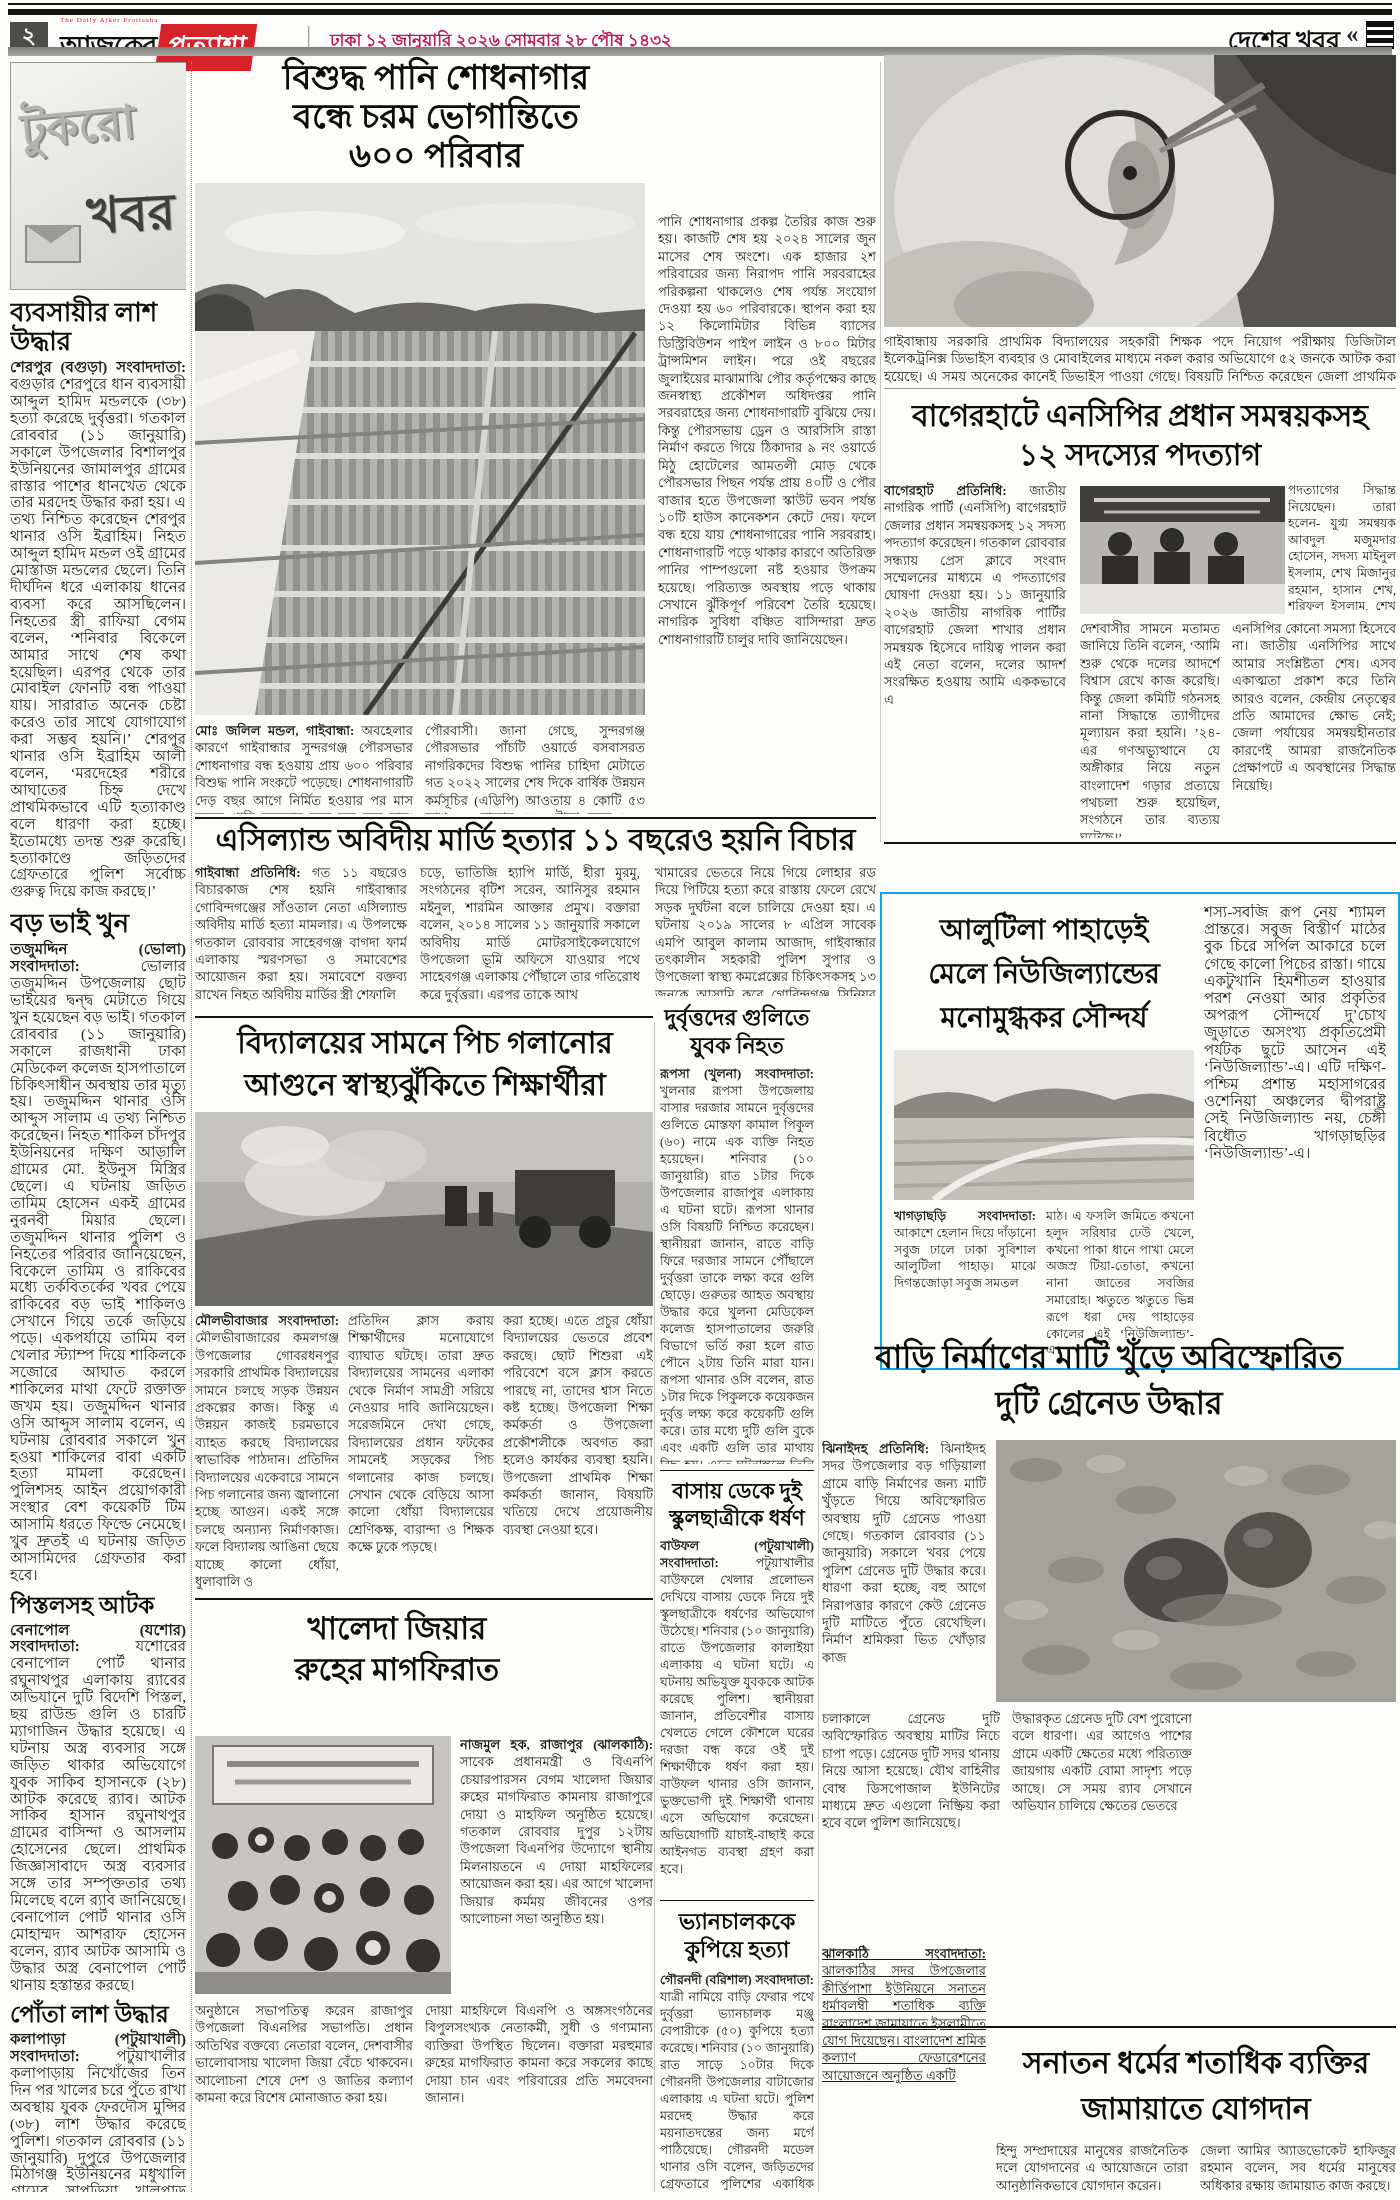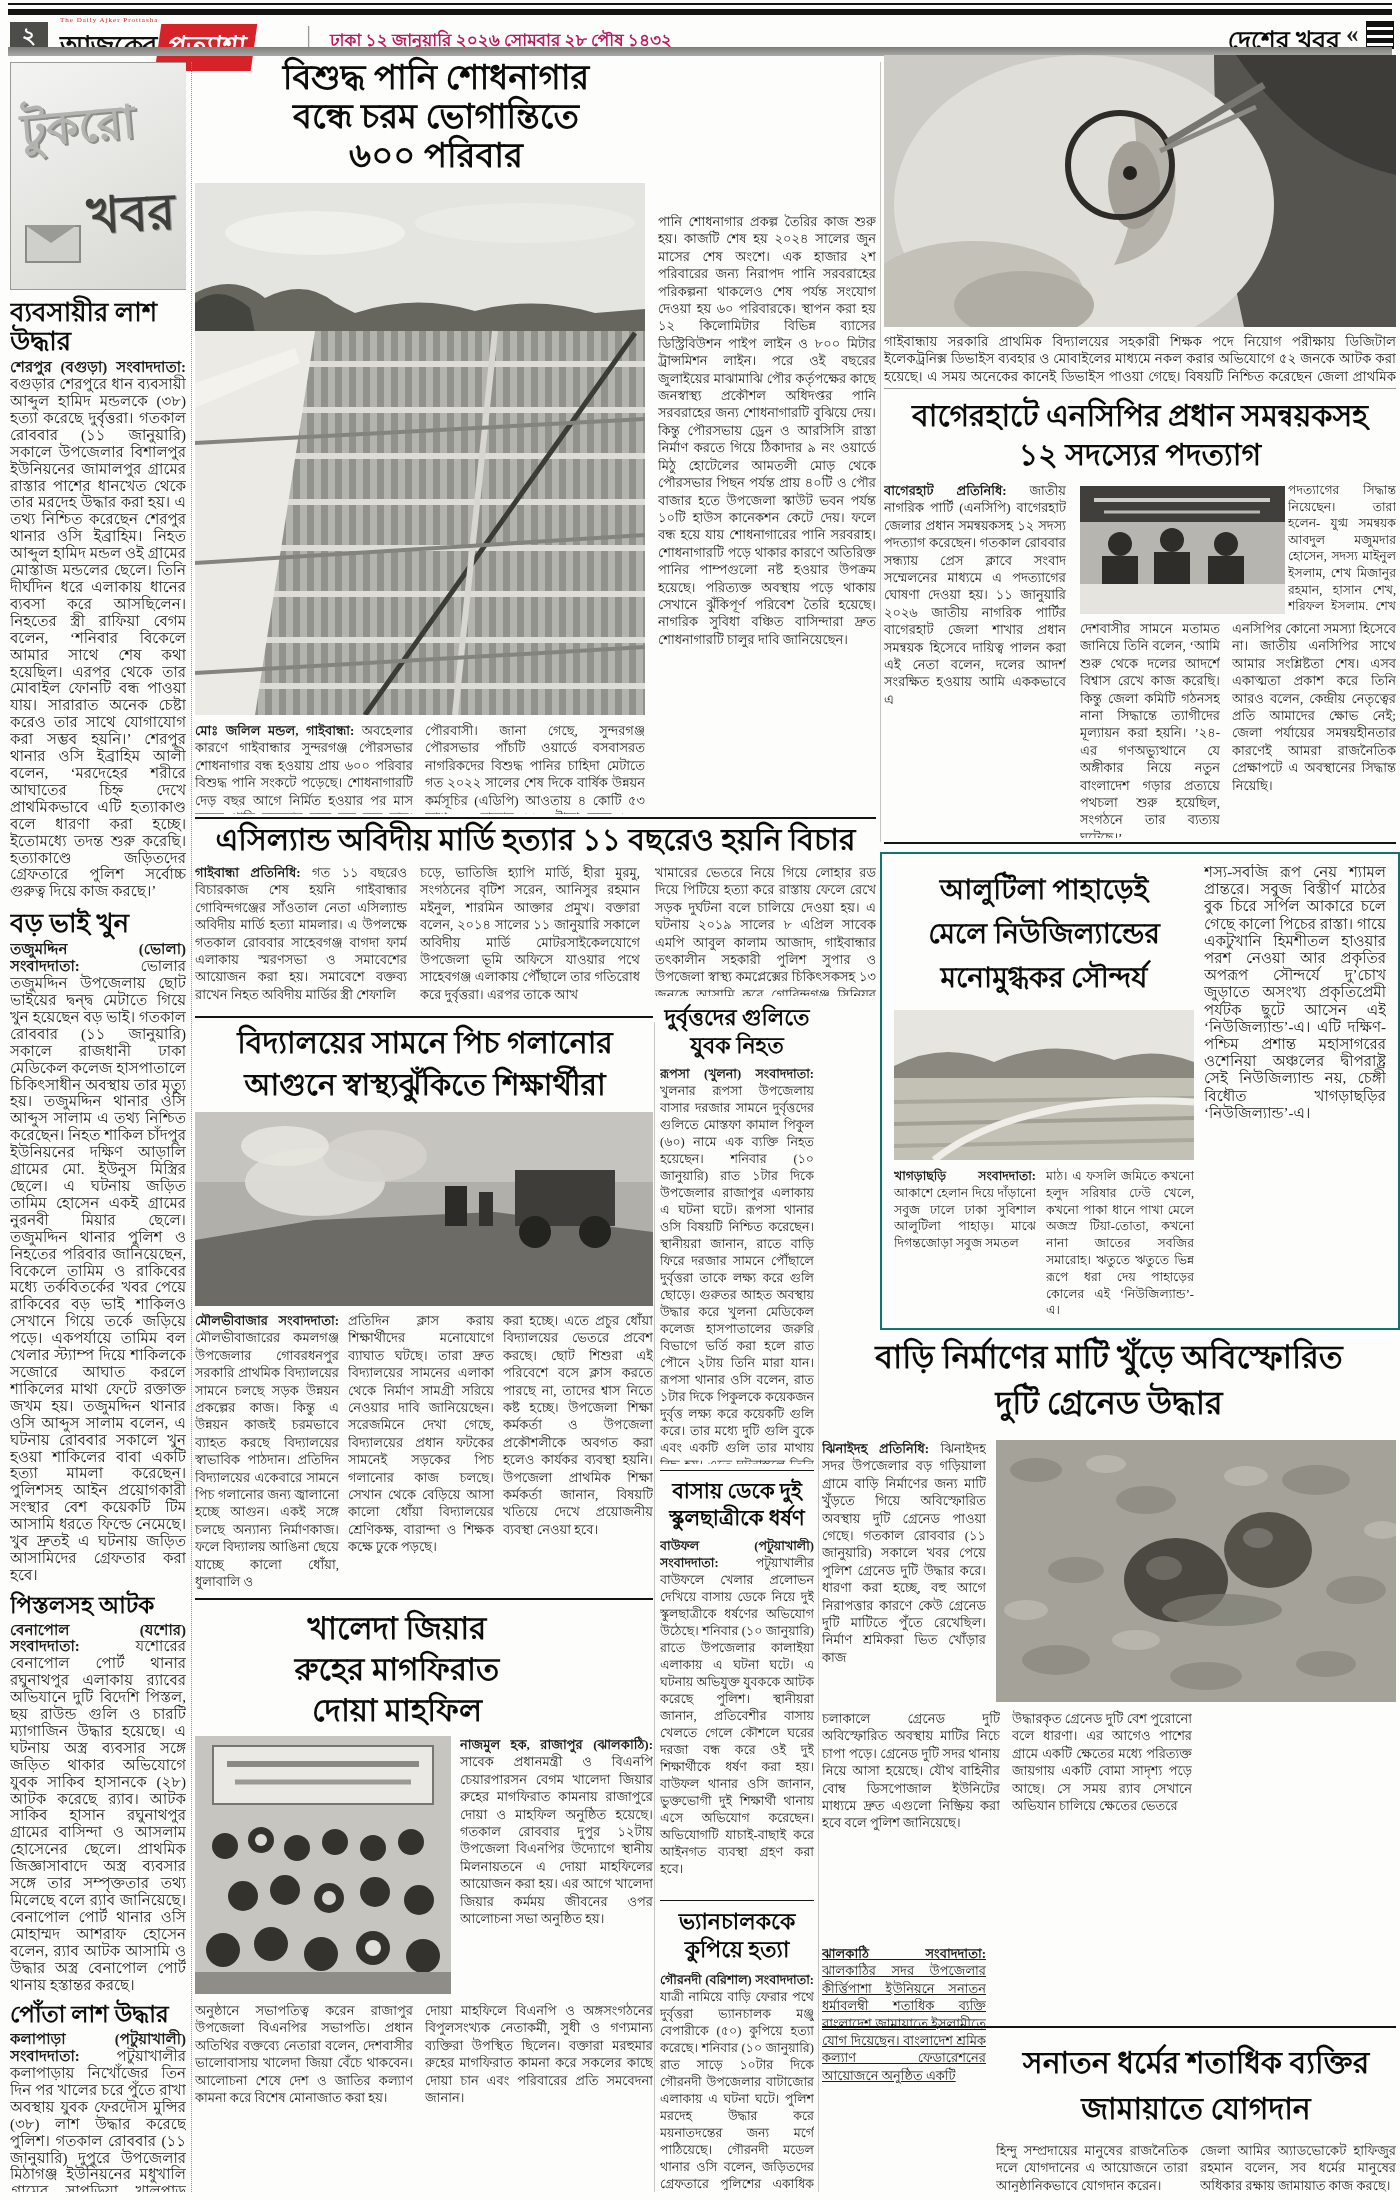--- a/index.html
+++ b/index.html
@@ -179,21 +179,20 @@
   </div>
   <div class="abs bodytxt" style="left:503px;top:1312px;width:150px;height:282px;">
     <span>করা হচ্ছে। এতে প্রচুর ধোঁয়া বিদ্যালয়ের ভেতরে প্রবেশ করছে। ছোট শিশুরা এই পরিবেশে বসে ক্লাস করতে পারছে না, তাদের শ্বাস নিতে কষ্ট হচ্ছে। উপজেলা শিক্ষা কর্মকর্তা ও উপজেলা প্রকৌশলীকে অবগত করা হলেও কার্যকর ব্যবস্থা হয়নি। উপজেলা প্রাথমিক শিক্ষা কর্মকর্তা জানান, বিষয়টি খতিয়ে দেখে প্রয়োজনীয় ব্যবস্থা নেওয়া হবে।</span>
   </div>
 
   <div class="abs rule" style="left:195px;top:1598px;width:458px;height:2px;"></div>
 
   <div class="abs headline" style="left:222px;top:1608px;width:350px;font-size:31px;line-height:41px;">
     <div>খালেদা জিয়ার</div>
     <div>রুহের মাগফিরাত</div>
-    <div>দোয়া মাহফিল</div>
   </div>
   <div class="abs ph" style="left:195px;top:1736px;width:256px;height:258px;">
     <svg viewBox="0 0 256 258" preserveAspectRatio="none">
       <rect width="256" height="258" fill="#c7c5c0"></rect>
       <rect x="18" y="10" width="220" height="58" fill="#ebe9e3" stroke="#77756f" stroke-width="2"></rect>
       <line x1="32" y1="28" x2="224" y2="28" stroke="#8b8983" stroke-width="6"></line>
       <line x1="40" y1="46" x2="216" y2="46" stroke="#9b9993" stroke-width="5"></line>
       <g fill="#34322d">
         <circle cx="30" cy="110" r="13"></circle>
           <circle cx="66" cy="104" r="13"></circle>
@@ -309,21 +308,21 @@
     <span>দেশবাসীর সামনে মতামত জানিয়ে তিনি বলেন, ‘আমি শুরু থেকে দলের আদর্শে বিশ্বাস রেখে কাজ করেছি। কিন্তু জেলা কমিটি গঠনসহ নানা সিদ্ধান্তে ত্যাগীদের মূল্যায়ন করা হয়নি। ’২৪-এর গণঅভ্যুত্থানে যে অঙ্গীকার নিয়ে নতুন বাংলাদেশ গড়ার প্রত্যয়ে পথচলা শুরু হয়েছিল, সংগঠনে তার ব্যত্যয় ঘটেছে।’</span>
   </div>
   <div class="abs bodytxt" style="left:1232px;top:620px;width:164px;height:218px;">
     <span>এনসিপির কোনো সমস্যা হিসেবে না। জাতীয় এনসিপির সাথে আমার সংশ্লিষ্টতা শেষ। এসব একাত্মতা প্রকাশ করে তিনি আরও বলেন, কেন্দ্রীয় নেতৃত্বের প্রতি আমাদের ক্ষোভ নেই; জেলা পর্যায়ের সমন্বয়হীনতার কারণেই আমরা রাজনৈতিক প্রেক্ষাপটে এ অবস্থানের সিদ্ধান্ত নিয়েছি।</span>
   </div>
   <div class="abs bodytxt" style="left:1288px;top:482px;width:108px;height:128px;font-size:12.4px;line-height:16.6px;">
     <span>পদত্যাগের সিদ্ধান্ত নিয়েছেন। তারা হলেন- যুগ্ম সমন্বয়ক আবদুল মজুমদার হোসেন, সদস্য মাইনুল ইসলাম, শেখ মিজানুর রহমান, হাসান শেখ, শরিফুল ইসলাম, শেখ জাহিদুল ইসলাম, শেখ আরিফুল ইসলাম, মেহেদী হাসান প্রমুখ। স্বাক্ষরিত পদত্যাগপত্র তারা জেলা সমন্বয়কের কাছে জমা দিয়েছেন বলে সংবাদ সম্মেলনে জানানো হয়।</span>
   </div>
   <div class="abs rule" style="left:884px;top:842px;width:512px;height:2px;"></div>
 
-  <div class="abs" style="left:880px;top:852px;width:516px;height:474px;border:2px solid #0f766e;">
+  <div class="abs" style="left:880px;top:892px;width:516px;height:474px;border:2px solid #0ea5e9;">
     <div class="abs headline" style="left:12px;top:14px;width:300px;font-size:28px;line-height:44px;">
       <div>আলুটিলা পাহাড়েই</div>
       <div>মেলে নিউজিল্যান্ডের</div>
       <div>মনোমুগ্ধকর সৌন্দর্য</div>
     </div>
     <div class="abs bodytxt" style="left:322px;top:10px;width:182px;height:452px;font-size:15px;line-height:17.2px;">
       <span>শস্য-সবজি রূপ নেয় শ্যামল প্রান্তরে। সবুজ বিস্তীর্ণ মাঠের বুক চিরে সর্পিল আকারে চলে গেছে কালো পিচের রাস্তা। গায়ে একটুখানি হিমশীতল হাওয়ার পরশ নেওয়া আর প্রকৃতির অপরূপ সৌন্দর্যে দু’চোখ জুড়াতে অসংখ্য প্রকৃতিপ্রেমী পর্যটক ছুটে আসেন এই ‘নিউজিল্যান্ড’-এ। এটি দক্ষিণ-পশ্চিম প্রশান্ত মহাসাগরের ওশেনিয়া অঞ্চলের দ্বীপরাষ্ট্র সেই নিউজিল্যান্ড নয়, চেঙ্গী বিধৌত খাগড়াছড়ির ‘নিউজিল্যান্ড’-এ।</span>
     </div>
     <div class="abs ph" style="left:12px;top:156px;width:300px;height:150px;">
       <svg viewBox="0 0 300 150" preserveAspectRatio="none">

